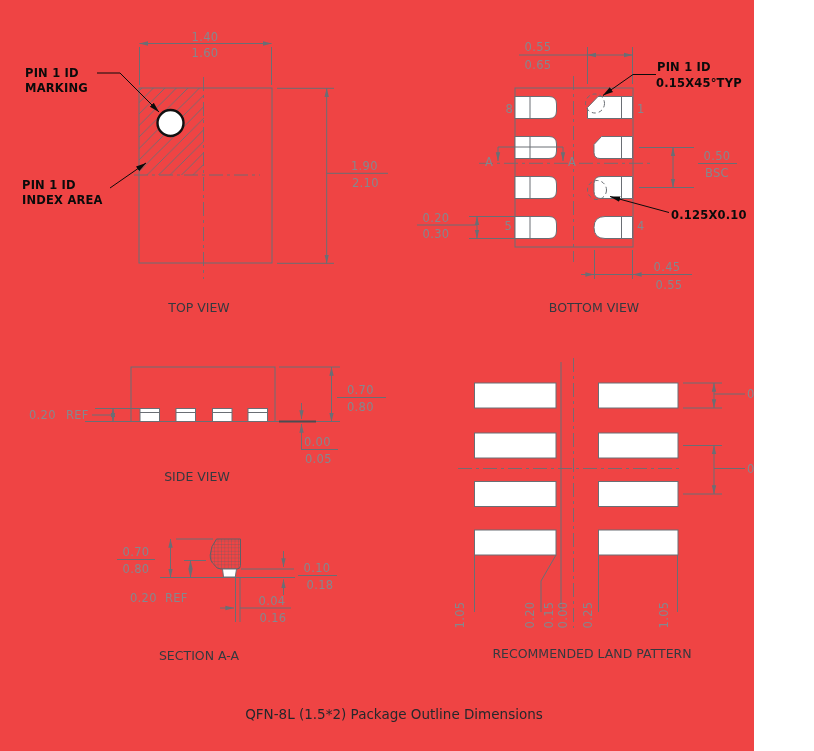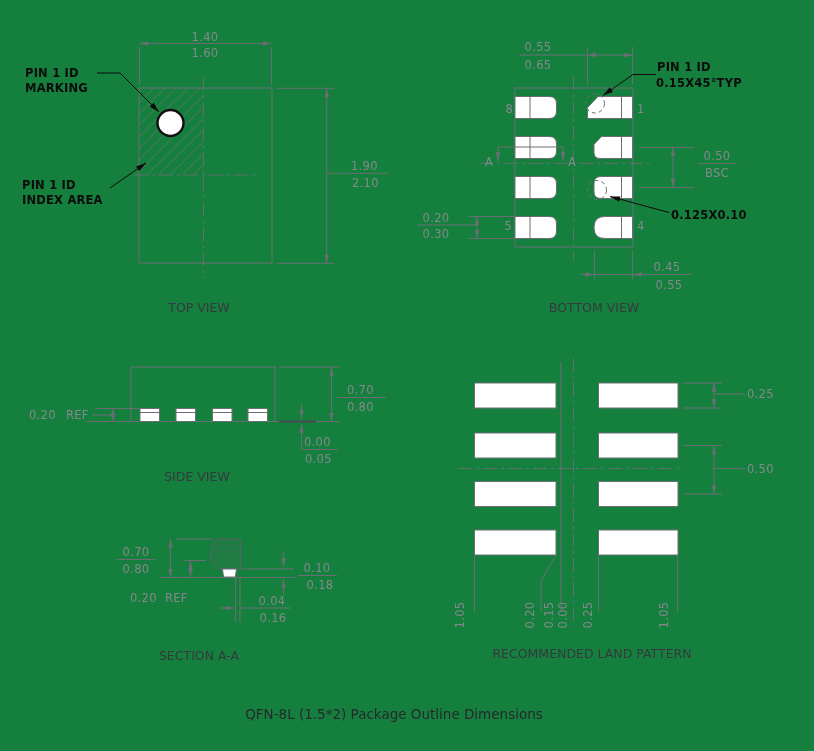--- a/index.html
+++ b/index.html
@@ -1,16 +1,16 @@
 <!DOCTYPE html>
 <html><head>
 <meta charset="utf-8">
 <style>
   html,body{margin:0;padding:0;background:#ffffff;}
-  .page{position:relative;width:814px;height:751px;background:#15803d;overflow:hidden;}
+  .page{position:relative;width:754px;height:751px;background:#ef4444;overflow:hidden;}
   text{font-family:"DejaVu Sans", sans-serif;}
   .ln{stroke:#6a6e74;stroke-width:1;fill:none;}
   .lnw{stroke:#6a6e74;stroke-width:1;fill:#ffffff;}
   .thk{stroke:#4a4d52;stroke-width:2.2;fill:none;}
   .cl{stroke:#6a6e74;stroke-width:0.9;fill:none;stroke-dasharray:14 4 3 4;}
   .dsh{stroke:#6a6e74;stroke-width:1;fill:none;stroke-dasharray:4 3;}
   .dim{fill:#84888e;font-size:11.5px;letter-spacing:.3px;}
   .bold{fill:#0b0b0b;font-size:11.5px;font-weight:bold;letter-spacing:.2px;}
   .cap{fill:#35393f;font-size:12.5px;}
   .ttl{fill:#26282c;font-size:13.5px;}

